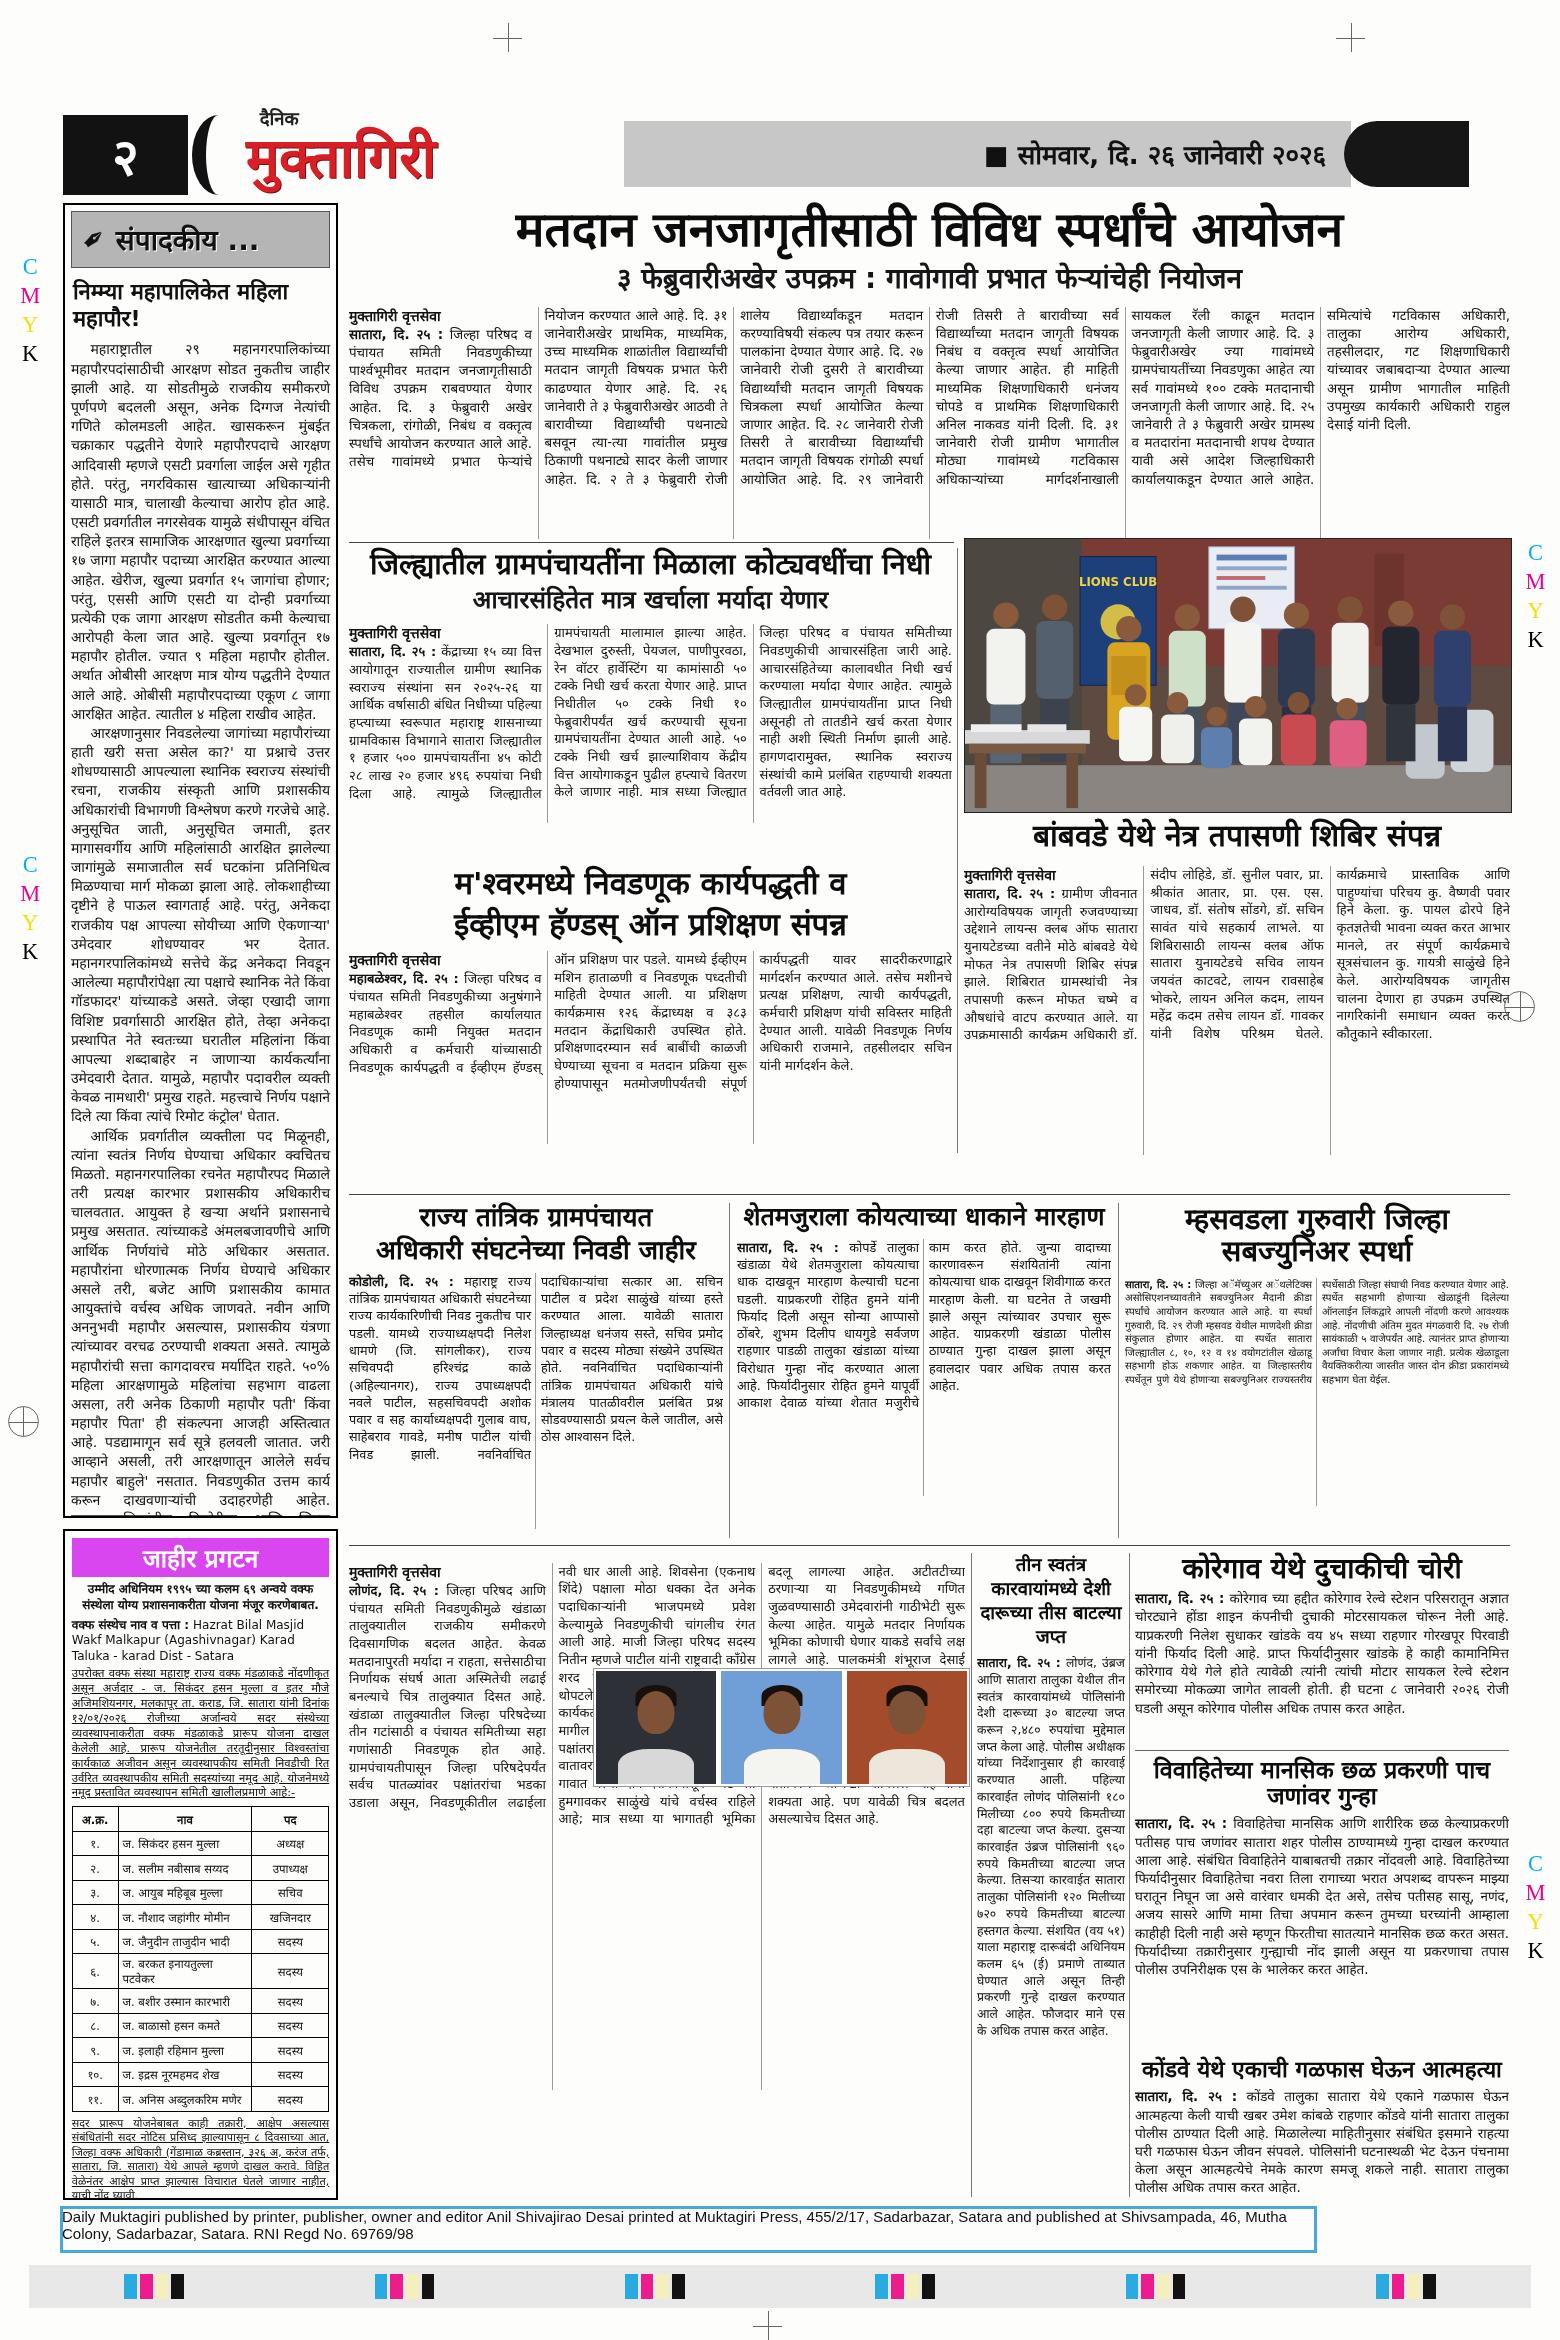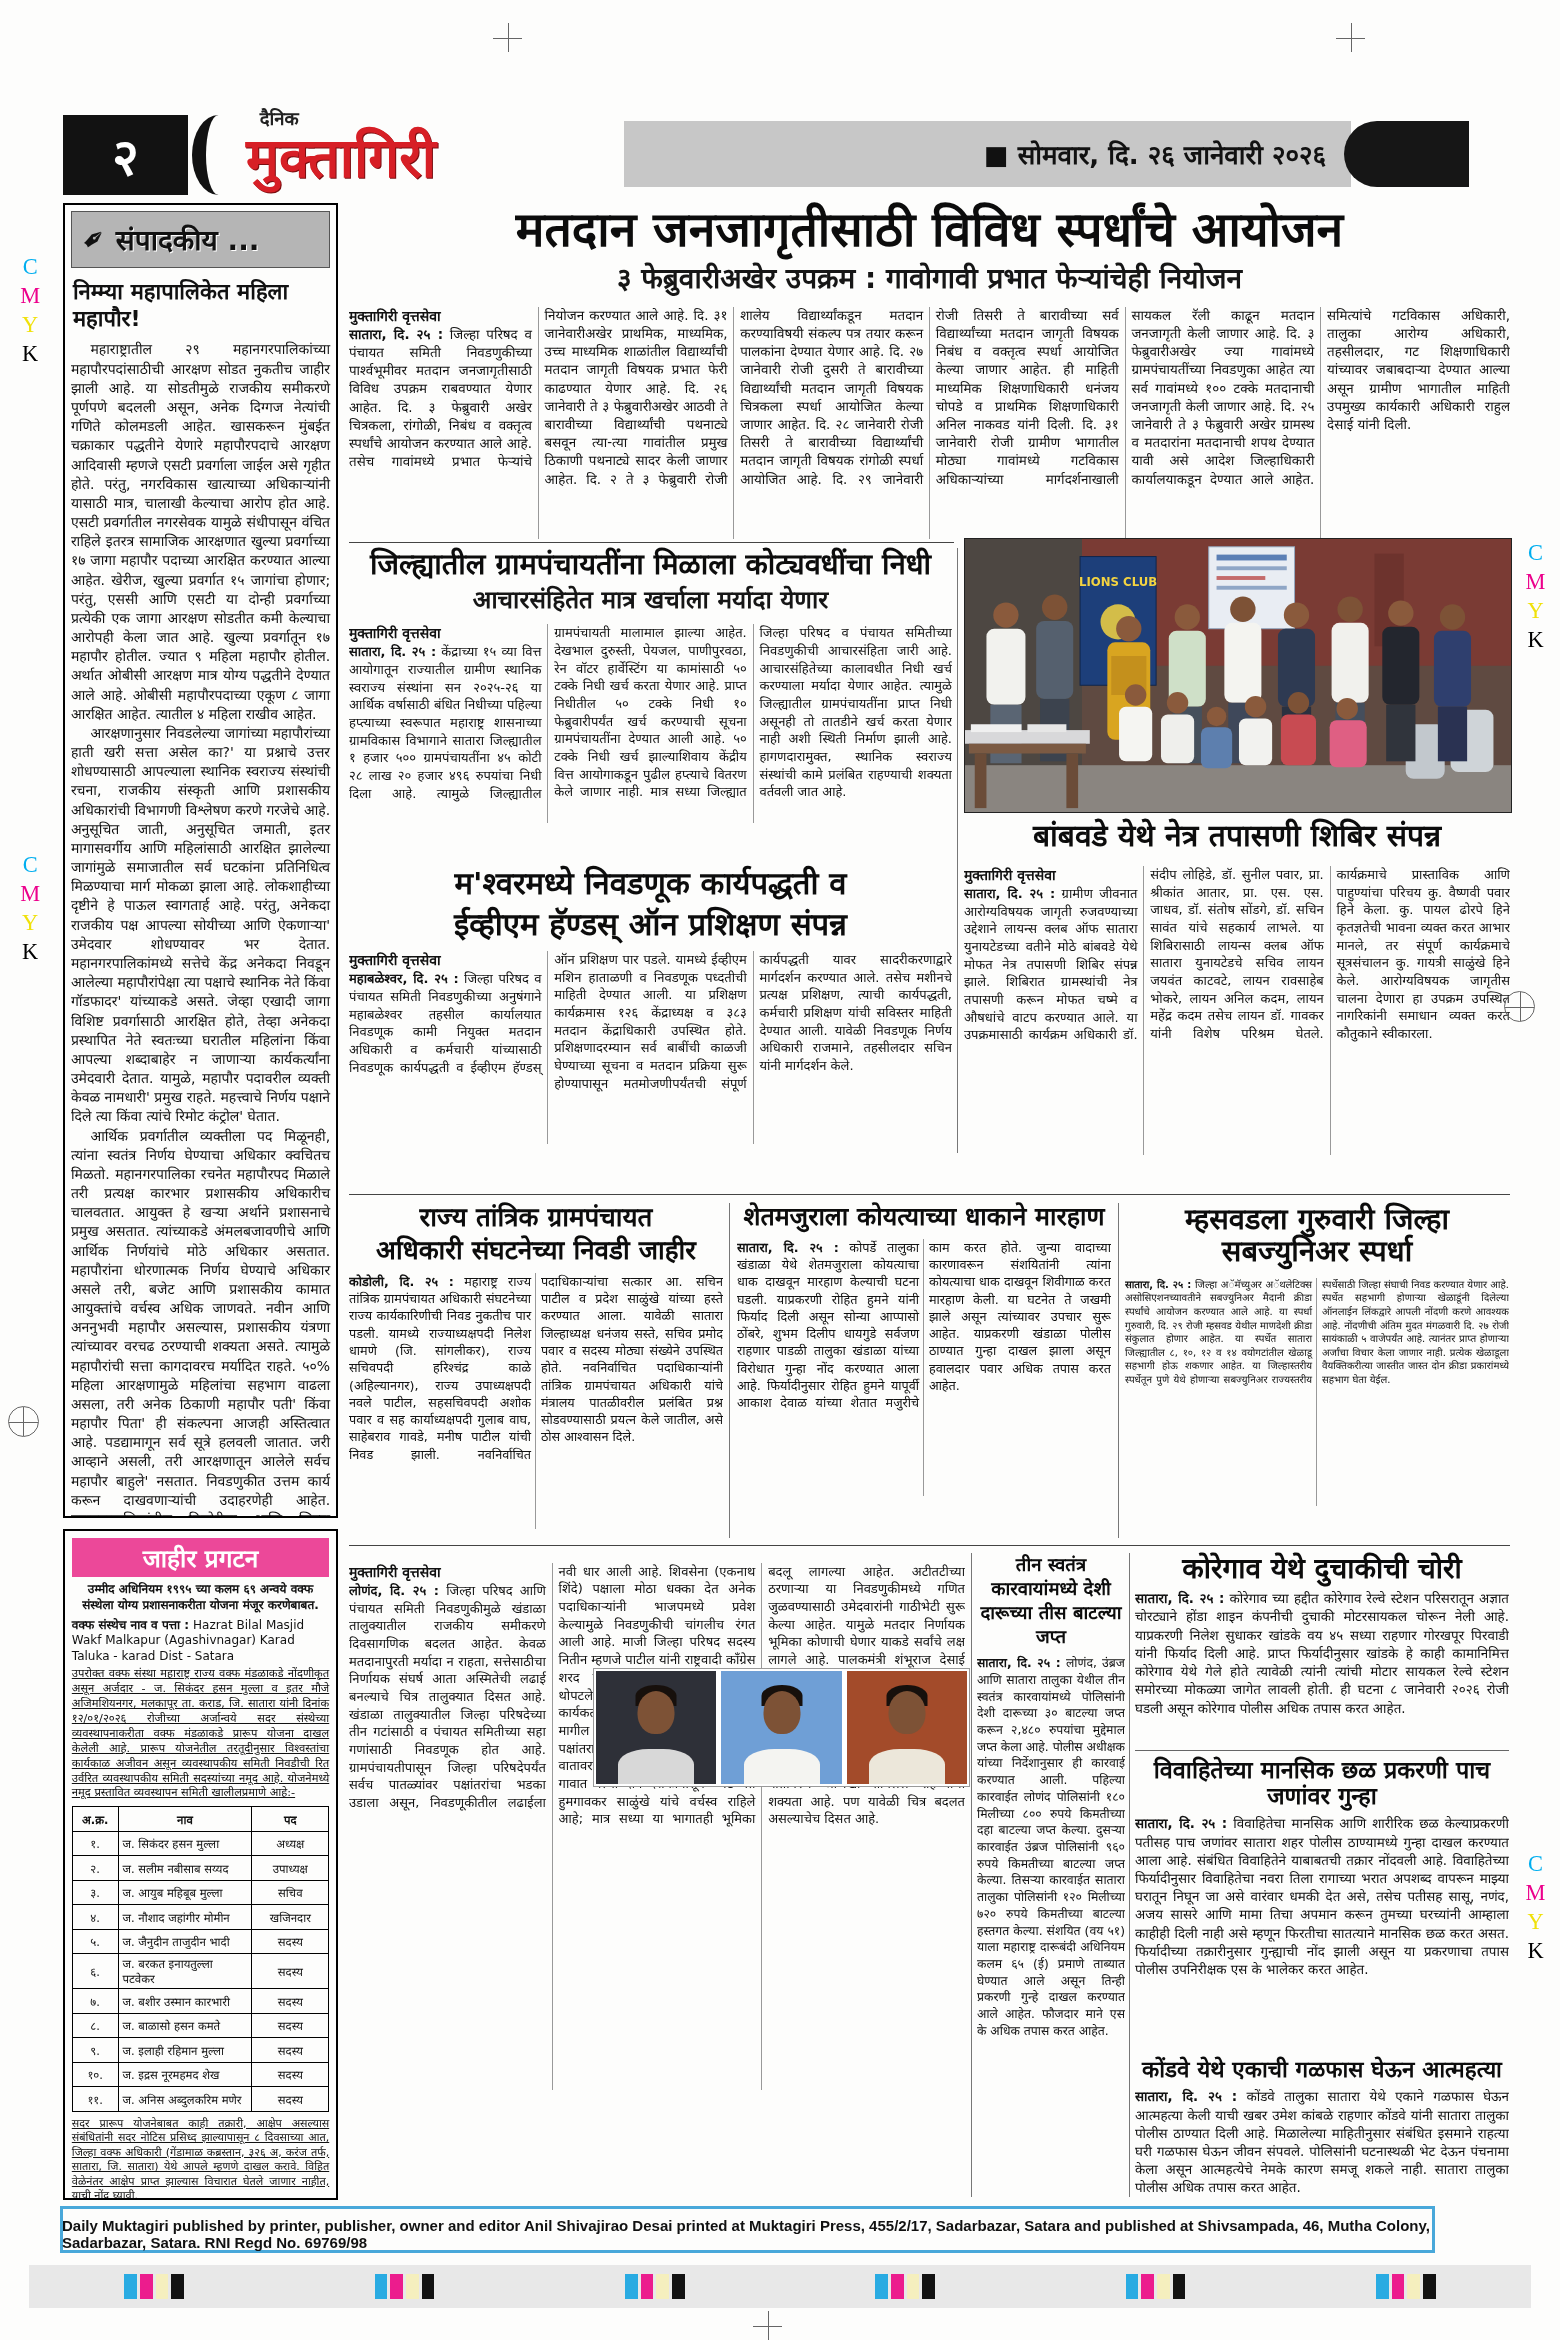--- a/index.html
+++ b/index.html
@@ -31,21 +31,21 @@
           gap:9.8px;padding:0 9.8px;}
   .edhead .pen{font-size:29px;transform:rotate(-40deg);}
   .edhead .ttl{font-size:28px;font-weight:bold;text-shadow:1px 1px 0 #fff;}
   .edheadline{font-size:22px;font-weight:bold;margin:9.8px 2px 7.8px 2px;line-height:1.25;}
   .edbody{font-size:14px;line-height:1.37;text-align:justify;}
   .edbody p{margin:0;text-indent:19.5px;}
 
   
   .ntbox{left:63px;top:1529px;width:275px;height:671px;border:2px solid #000;
          box-sizing:border-box;padding:6.8px;overflow:hidden;}
-  .nttitle{background:#ec4899;color:#fff;text-align:center;font-size:24.4px;font-weight:bold;
+  .nttitle{background:#d946ef;color:#fff;text-align:center;font-size:24.4px;font-weight:bold;
            padding:2.9px 0;}
   .ntintro{font-size:12px;font-weight:bold;text-align:center;margin:5.9px 0 3.9px 0;line-height:1.3;}
   .ntname{font-size:12px;margin:2px 0;line-height:1.3;}
   .ntname b{font-weight:bold;}
   .ntbody{font-size:11.3px;text-align:justify;line-height:1.32;margin:2.9px 0;text-decoration:underline;}
   table.nt{width:100%;border-collapse:collapse;margin:4.9px 0;}
   table.nt th,table.nt td{border:1px solid #000;font-size:11.5px;padding:2px 3.9px;height:19.5px;}
   table.nt th{text-align:center;font-weight:bold;}
   td.c{text-align:center;width:37px;}
   td.p{text-align:center;width:68px;}
@@ -74,23 +74,23 @@
   .cmyk{position:absolute;width:25px;font-family:"Liberation Serif",serif;font-size:22.4px;
         line-height:29px;text-align:center;font-weight:normal;}
   .cmyk .c{color:#00aeef;} .cmyk .m{color:#ec008c;} .cmyk .y{color:#f0e10a;} .cmyk .k{color:#000;}
   .cross{position:absolute;width:29px;height:29px;}
   .cross:before,.cross:after{content:"";position:absolute;background:#666;}
   .cross:before{left:50%;top:0;width:1px;height:100%;}
   .cross:after{top:50%;left:0;height:1px;width:100%;}
   .circ{border:1px solid #666;border-radius:50%;}
 
   
-  .imprint{left:60px;top:2206px;width:1375px;height:47px;border:2px solid #49a8da;
-           box-shadow:0 0 0 1px #49a8da inset;box-sizing:border-box;display:flex;align-items:flex-end;
-           justify-content:center;font-family:"Liberation Sans",sans-serif;font-size:15px;font-weight:bold;}
+  .imprint{left:60px;top:2206px;width:1257px;height:47px;border:2px solid #49a8da;
+           box-shadow:0 0 0 1px #49a8da inset;box-sizing:border-box;display:flex;align-items:flex-start;
+           justify-content:center;font-family:"Liberation Sans",sans-serif;font-size:15px;}
   .colorstrip{left:29px;top:2265px;width:1502px;height:43px;background:#e8e8e8;
               display:flex;align-items:center;justify-content:space-around;}
   .cbar-group{display:flex;gap:2.9px;}
   .cbar{width:12.7px;height:25px;}
   .cb-c{background:#29abe2;} .cb-m{background:#ec1c8d;} .cb-y{background:#f5efbe;} .cb-k{background:#121212;}
 </style>
 </head>
 <body>
 
 <div class="abs pagenum">

